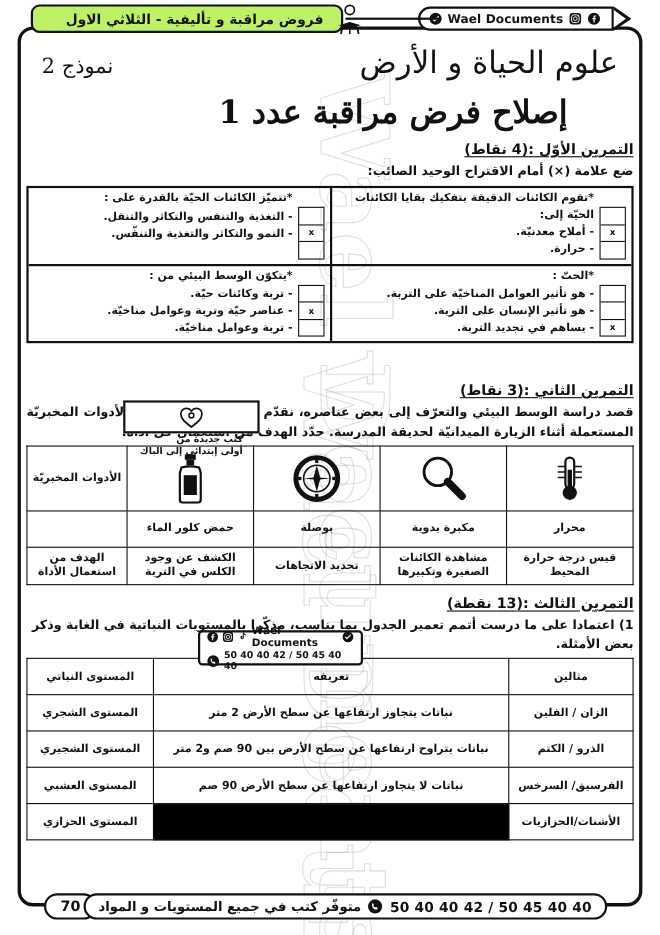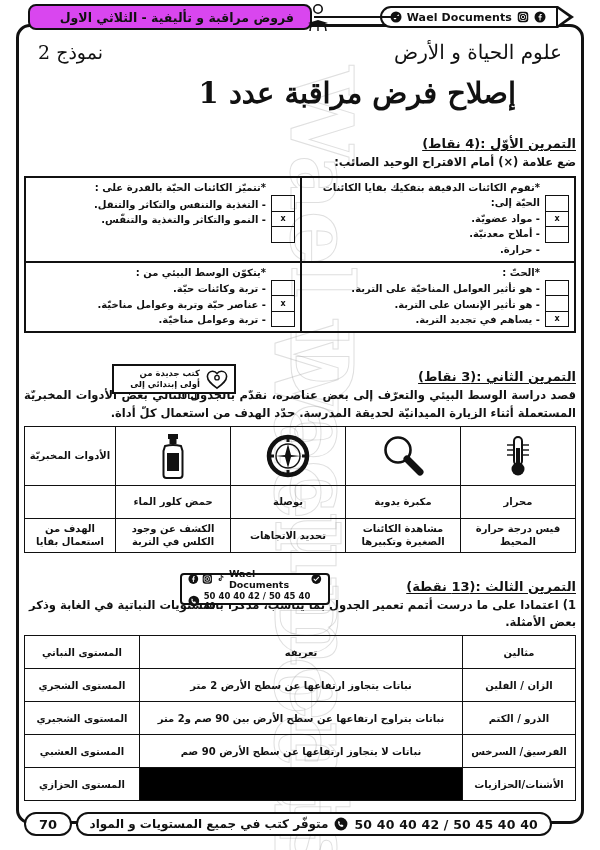--- a/index.html
+++ b/index.html
@@ -134,21 +134,21 @@
     position: absolute;
     right: 288px;
     top: 2px;
     height: 26px;
     display: flex;
     align-items: center;
     justify-content: center;
     padding: 0 16px 0 30px;
     border: 2px solid #111;
     border-radius: 8px;
-    background: #d946ef;
+    background: #bef264;
     box-sizing: border-box;
     font-size: 12.5px;
     font-weight: 700;
     white-space: nowrap;
   }
   .person-icon {
     position: absolute;
     right: 268px;
     top: 1px;
     width: 28px;
@@ -165,21 +165,21 @@
     z-index: 4;
   }
   .row-subject {
     display: flex;
     justify-content: space-between;
     align-items: baseline;
     padding: 4px 14px 0 14px;
     font-family: "DejaVu Serif", "Liberation Serif", serif;
   }
   .subject {
-    font-size: 20px;
+    font-size: 28px;
     font-weight: 400;
   }
   .model {
     font-size: 19px;
     font-weight: 400;
   }
   .doc-title {
     text-align: right;
     font-family: "DejaVu Serif", "Liberation Serif", serif;
     font-size: 29px;
@@ -187,21 +187,21 @@
     margin: 12px 0 2px 0;
     padding-right: 60px;
   }
 
   
   .ex-head {
     font-size: 13px;
     font-weight: 700;
     text-align: right;
     padding: 0 0 0 14px;
-    margin-top: 26px;
+    margin-top: 10px;
   }
   .ex-head u {
     text-decoration: underline;
     text-underline-offset: 2px;
   }
   .ex-sub {
     font-size: 11.5px;
     font-weight: 700;
     text-align: right;
     margin-top: 3px;
@@ -262,22 +262,24 @@
     line-height: 1;
   }
   .q1 .boxes .bx:last-child { border-bottom: none; }
 
   
   .ad-stamp {
     position: absolute;
     border: 2px solid #111;
     background: #fff;
     display: flex;
+    align-items: center;
     gap: 5px;
     box-sizing: border-box;
+    flex-direction: column;
   }
   .ad-books {
     left: 112px;
     top: 364px;
     width: 124px;
     height: 30px;
     padding: 2px 5px;
     z-index: 7;
   }
   .ad-books .txt {
@@ -382,21 +384,21 @@
   .foot-line {
     position: absolute;
     left: 52px;
     top: 11px;
     width: 120px;
     height: 2.5px;
     background: #111;
   }
   .page-num {
     position: absolute;
-    left: 0;
+    left: 16px;
     top: 0;
     width: 48px;
     height: 24px;
     border: 2.5px solid #111;
     border-radius: 12px;
     background: #fff;
     box-sizing: border-box;
     display: flex;
     align-items: center;
     justify-content: center;
@@ -471,21 +473,20 @@
     <div class="q1">
 
       <div class="cell bl" style="order:1">
         <div class="boxes">
           <div class="bx"></div>
           <div class="bx">x</div>
           <div class="bx"></div>
         </div>
         <div class="qtexts">
           <div class="qlead">*تقوم الكائنات الدقيقة بتفكيك بقايا الكائنات الحيّة إلى:</div>
-          <div class="qopt">- مواد عضويّة.</div>
           <div class="qopt">- أملاح معدنيّة.</div>
           <div class="qopt">- حرارة.</div>
         </div>
       </div>
 
       <div class="cell" style="order:2">
         <div class="boxes">
           <div class="bx"></div>
           <div class="bx">x</div>
           <div class="bx"></div>
@@ -581,21 +582,21 @@
         <td>مكبرة يدوية</td>
         <td>بوصلة</td>
         <td>حمض كلور الماء</td>
         <td class="hdrcol"></td>
       </tr>
       <tr>
         <td>قيس درجة حرارة المحيط</td>
         <td>مشاهدة الكائنات الصغيرة وتكبيرها</td>
         <td>تحديد الاتجاهات</td>
         <td>الكشف عن وجود الكلس في التربة</td>
-        <td class="hdrcol">الهدف من استعمال بقايا</td>
+        <td class="hdrcol">الهدف من استعمال الأداة</td>
       </tr>
     </tbody>
       </table>
 
     <div class="ex-head" style="">
       <u>التمرين الثالث :(13 نقطة)</u>
     </div>
     <div class="ex-sub" style="text-align:right;">1)  اعتمادا على ما درست أتمم تعمير الجدول بما يناسب، مذكّرا بالمستويات النباتية في الغابة وذكر بعض الأمثلة.</div>
 
     <table class="doc-tbl t3">

